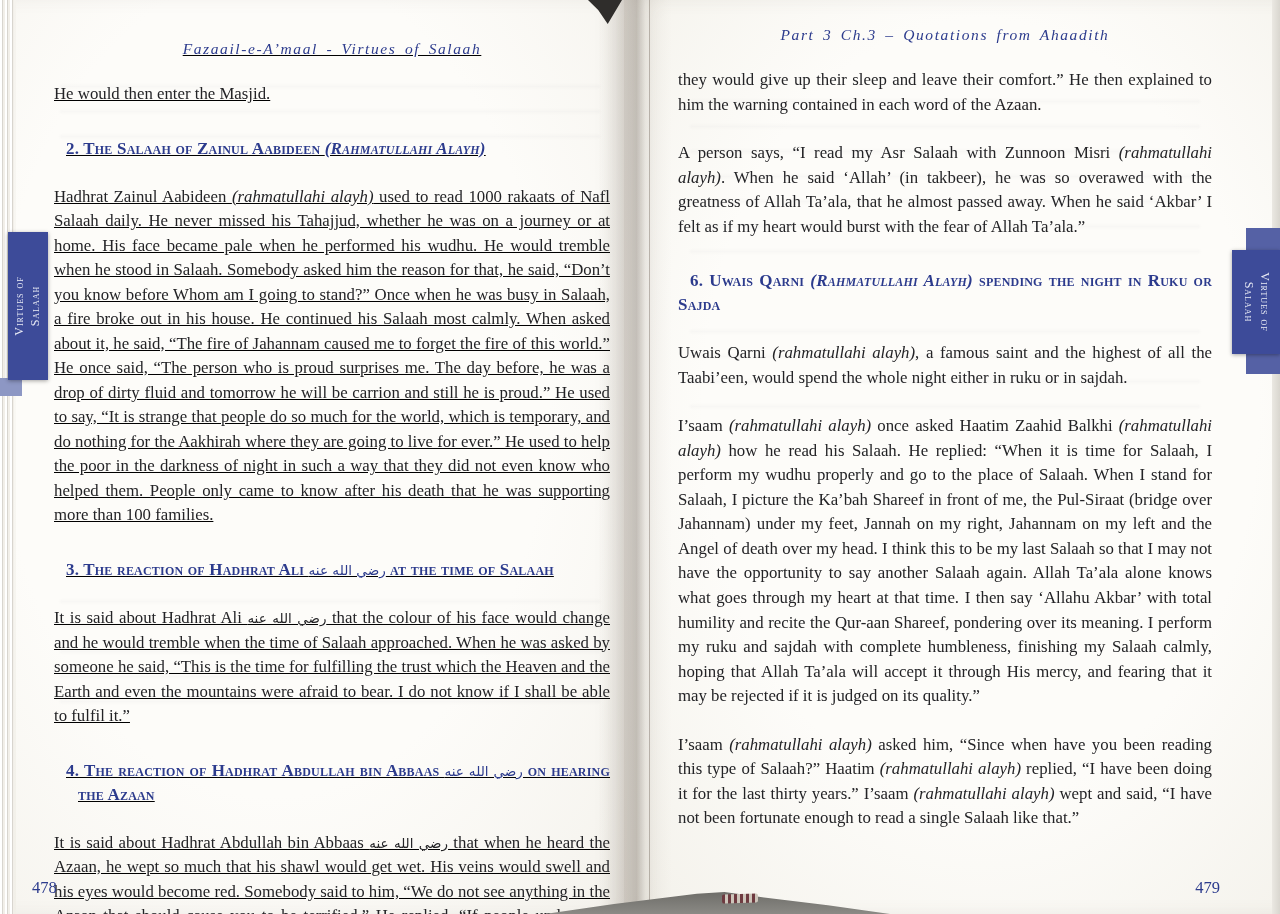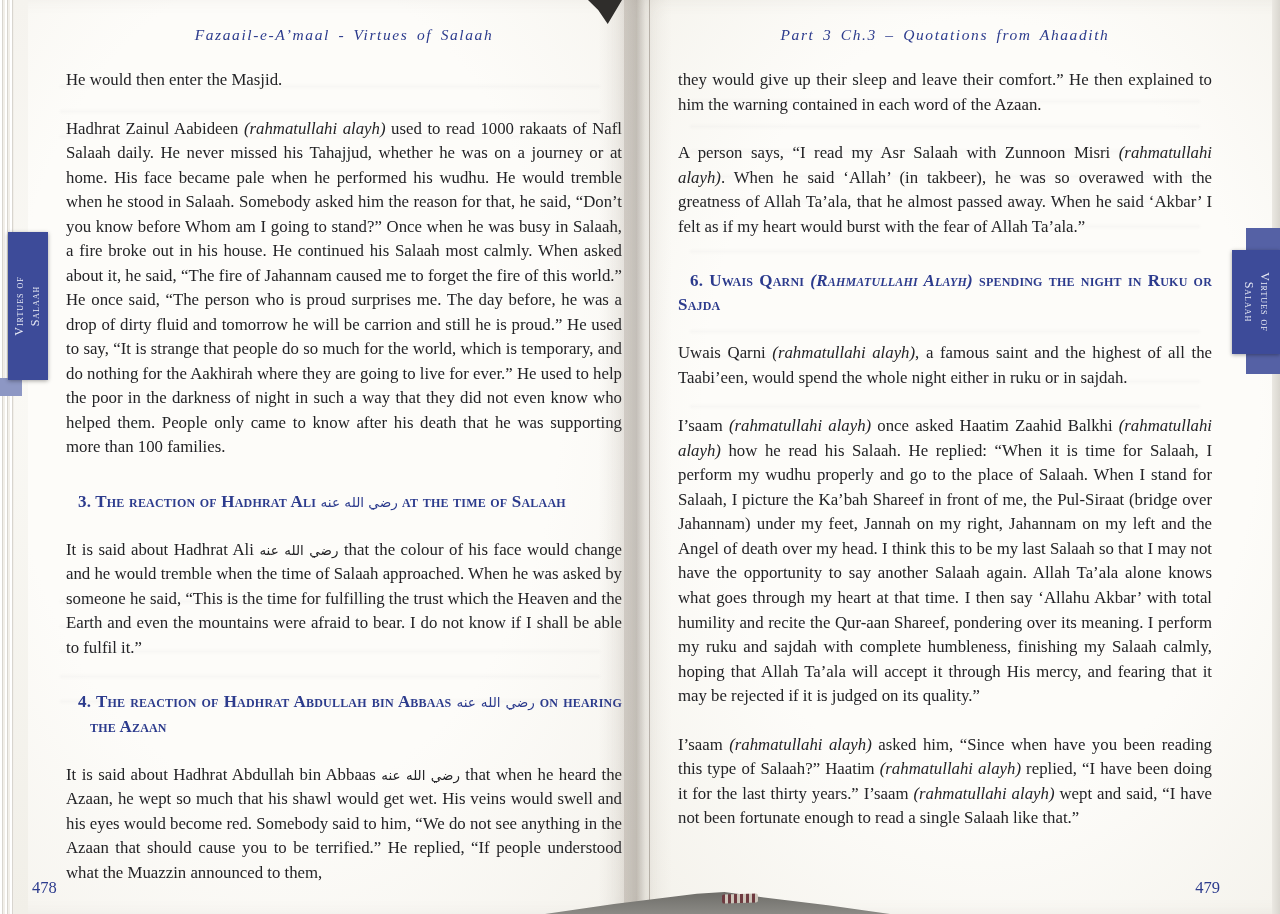--- a/index.html
+++ b/index.html
@@ -7,24 +7,25 @@
     width:1280px;height:914px;overflow:hidden;
     background:#b9b6b0;
     font-family:"Liberation Serif","DejaVu Serif",serif;
   }
   .photo{position:relative;width:1280px;height:914px;overflow:hidden;
     background:linear-gradient(180deg,#f5f3ee,#faf9f5 40%,#f1efe8);}
 
   
   .page{position:absolute;top:0;height:914px;box-sizing:border-box;}
   .page-left{
-    left:28px;width:612px;
+    left:16px;width:612px;
     background:radial-gradient(ellipse at 42% 42%,#fdfcf9 55%,#f4f2ec 100%);
     box-shadow:inset -20px 0 26px -14px rgba(95,84,72,.28);
-    padding:26px 18px 0 38px;
+    padding:40px 18px 0 38px;
+    text-decoration:underline;
   }
   .page-right{
     left:624px;width:648px;
     background:radial-gradient(ellipse at 55% 45%,#fdfcf9 55%,#f3f1ea 100%);
     box-shadow:inset 22px 0 28px -15px rgba(95,84,72,.30);
     padding:26px 60px 0 54px;
   }
   .page-header{
     text-align:center;color:#2c3b8d;font-style:italic;
     font-size:15.5px;letter-spacing:1.6px;word-spacing:3px;
@@ -98,20 +99,21 @@
 
 <div class="photo">
 
   <div class="edge-left"></div>
   <div class="edge-right"></div>
 
   <div class="page page-left">
     <div class="page-header">Fazaail-e-A’maal - Virtues of Salaah</div>
     <div class="para">He would then enter the Masjid.</div>
     <div>
+        <div class="sec-heading"><span>2. The Salaah of Zainul Aabideen </span><span class="it">(Rahmatullahi Alayh)</span></div>
         <div class="para"><span>Hadhrat Zainul Aabideen </span><span class="it">(rahmatullahi alayh)</span><span> used to read 1000 rakaats of Nafl Salaah daily. He never missed his Tahajjud, whether he was on a journey or at home. His face became pale when he performed his wudhu. He would tremble when he stood in Salaah. Somebody asked him the reason for that, he said, “Don’t you know before Whom am I going to stand?” Once when he was busy in Salaah, a fire broke out in his house. He continued his Salaah most calmly. When asked about it, he said, “The fire of Jahannam caused me to forget the fire of this world.” He once said, “The person who is proud surprises me. The day before, he was a drop of dirty fluid and tomorrow he will be carrion and still he is proud.” He used to say, “It is strange that people do so much for the world, which is temporary, and do nothing for the Aakhirah where they are going to live for ever.” He used to help the poor in the darkness of night in such a way that they did not even know who helped them. People only came to know after his death that he was supporting more than 100 families.</span></div>
         <div class="sec-heading"><span>3. The reaction of Hadhrat Ali </span><span class="ar">رضي الله عنه</span><span> at the time of Salaah</span></div>
         <div class="para"><span>It is said about Hadhrat Ali </span><span class="ar">رضي الله عنه</span><span> that the colour of his face would change and he would tremble when the time of Salaah approached. When he was asked by someone he said, “This is the time for fulfilling the trust which the Heaven and the Earth and even the mountains were afraid to bear. I do not know if I shall be able to fulfil it.”</span></div>
         <div class="sec-heading hang"><span>4. The reaction of Hadhrat Abdullah bin Abbaas </span><span class="ar">رضي الله عنه</span><span> on hearing the Azaan</span></div>
         <div class="para"><span>It is said about Hadhrat Abdullah bin Abbaas </span><span class="ar">رضي الله عنه</span><span> that when he heard the Azaan, he wept so much that his shawl would get wet. His veins would swell and his eyes would become red. Somebody said to him, “We do not see anything in the Azaan that should cause you to be terrified.” He replied, “If people understood what the Muazzin announced to them,</span></div>
       </div>
   </div>
   <div class="page-number pn-left">478</div>
 
   <div class="page page-right">

